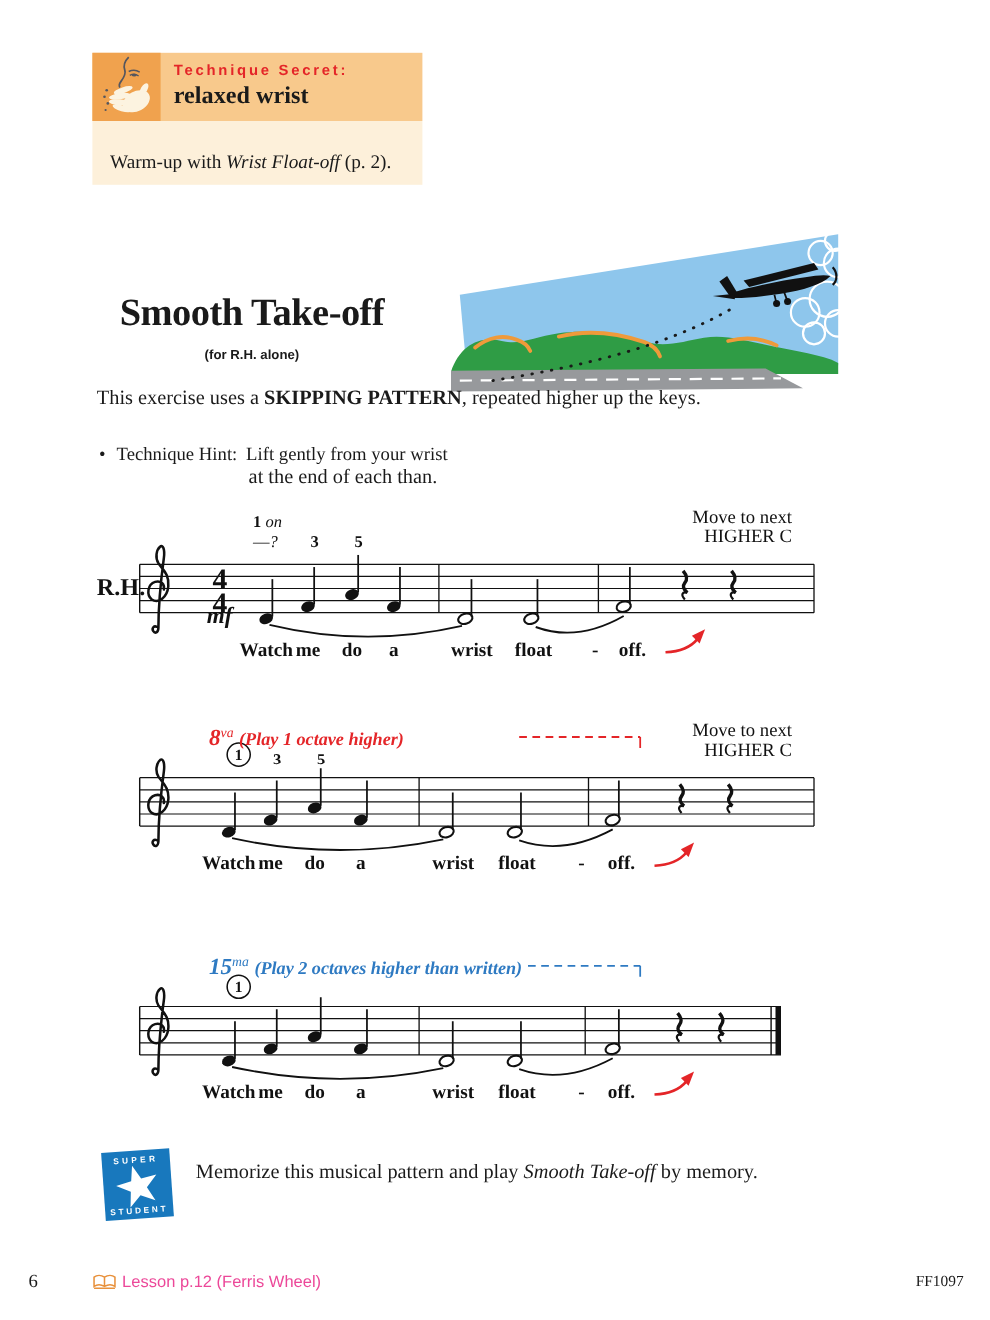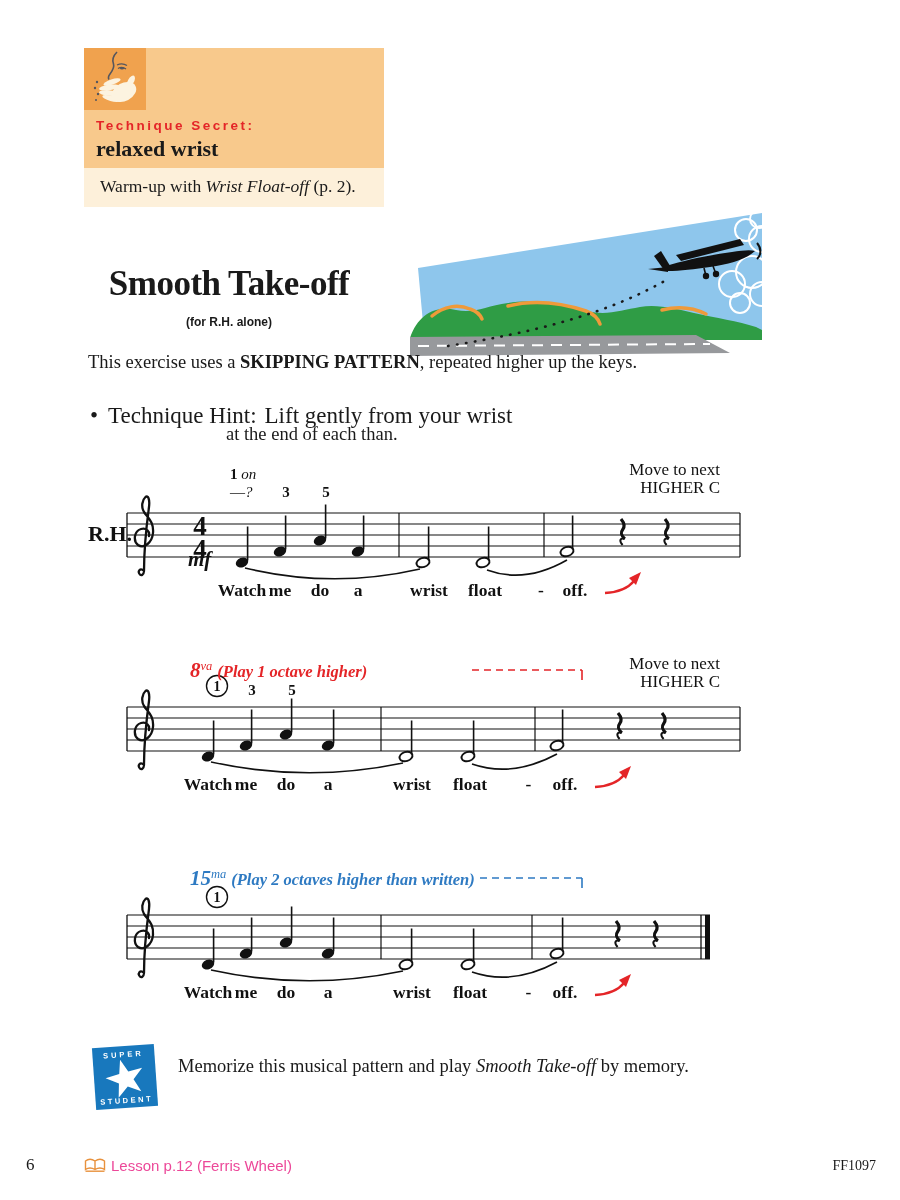--- a/index.html
+++ b/index.html
@@ -2,36 +2,36 @@
 <html style="--red: #e42528; --blue: #2e7ac2; --boxdark: #f0a24e; --boxlight: #f8c98c; --boxcream: #fdf0da; --badge: #1878bd; --sky: #8ec6ec; --green: #2f9c45; --ridge: #ef9a3a; --road: #97999c; --bookorange: #e8913c;"><head>
 <meta charset="utf-8">
 <style>
   html,body{margin:0;padding:0;}
   body{width:900px;height:1200px;position:relative;background:#ffffff;
        font-family:"Liberation Serif",serif;color:#1a1a1a;overflow:hidden;}
   .abs{position:absolute;}
 
   
   .tq-box{left:84px;top:48px;width:300px;}
-  .tq-head{display:flex;background:var(--boxlight);flex-direction:column;}
+  .tq-head{display:flex;background:var(--boxlight);}
   .tq-icon{width:62px;height:62px;background:var(--boxdark);flex:0 0 62px;}
   .tq-headtxt{padding:8px 0 6px 12px;}
   .tq-label{color:var(--red);font-family:"Liberation Sans",sans-serif;font-weight:bold;
             font-size:13.5px;letter-spacing:2.5px;}
   .tq-title{font-size:22px;font-weight:bold;margin-top:3px;}
-  .tq-warm{background:var(--boxcream);padding:8px 6px 10px 16px;font-size:17.5px;}
+  .tq-warm{background:var(--boxcream);padding:27px 6px 10px 16px;font-size:17.5px;}
 
   
   .title-block{left:88px;top:264px;width:282px;text-align:center;}
   .title-main{font-size:35px;font-weight:bold;letter-spacing:-0.5px;white-space:nowrap;}
   .title-sub{font-family:Liberation Sans, sans-serif;font-weight:bold;font-size:12px;margin-top:11px;}
 
   
   .intro{left:88px;top:352px;width:640px;font-size:18.5px;}
-  .hint1{left:90px;top:403px;font-size:23px;text-align:center;}
+  .hint1{left:90px;top:403px;font-size:17px;text-align:center;}
   .hint1 .lbl{margin-left:10px;}
   .hint1 .txt{margin-left:8px;}
   .hint2{left:226px;top:424px;font-size:18.5px;}
 
   
   .system{left:80px;width:690px;height:152px;}
   #sys0{top:459px;} #sys1{top:653px;} #sys2{top:861px;}
 
   
   .badge{left:94px;top:1046px;width:62px;height:62px;background:var(--badge);

